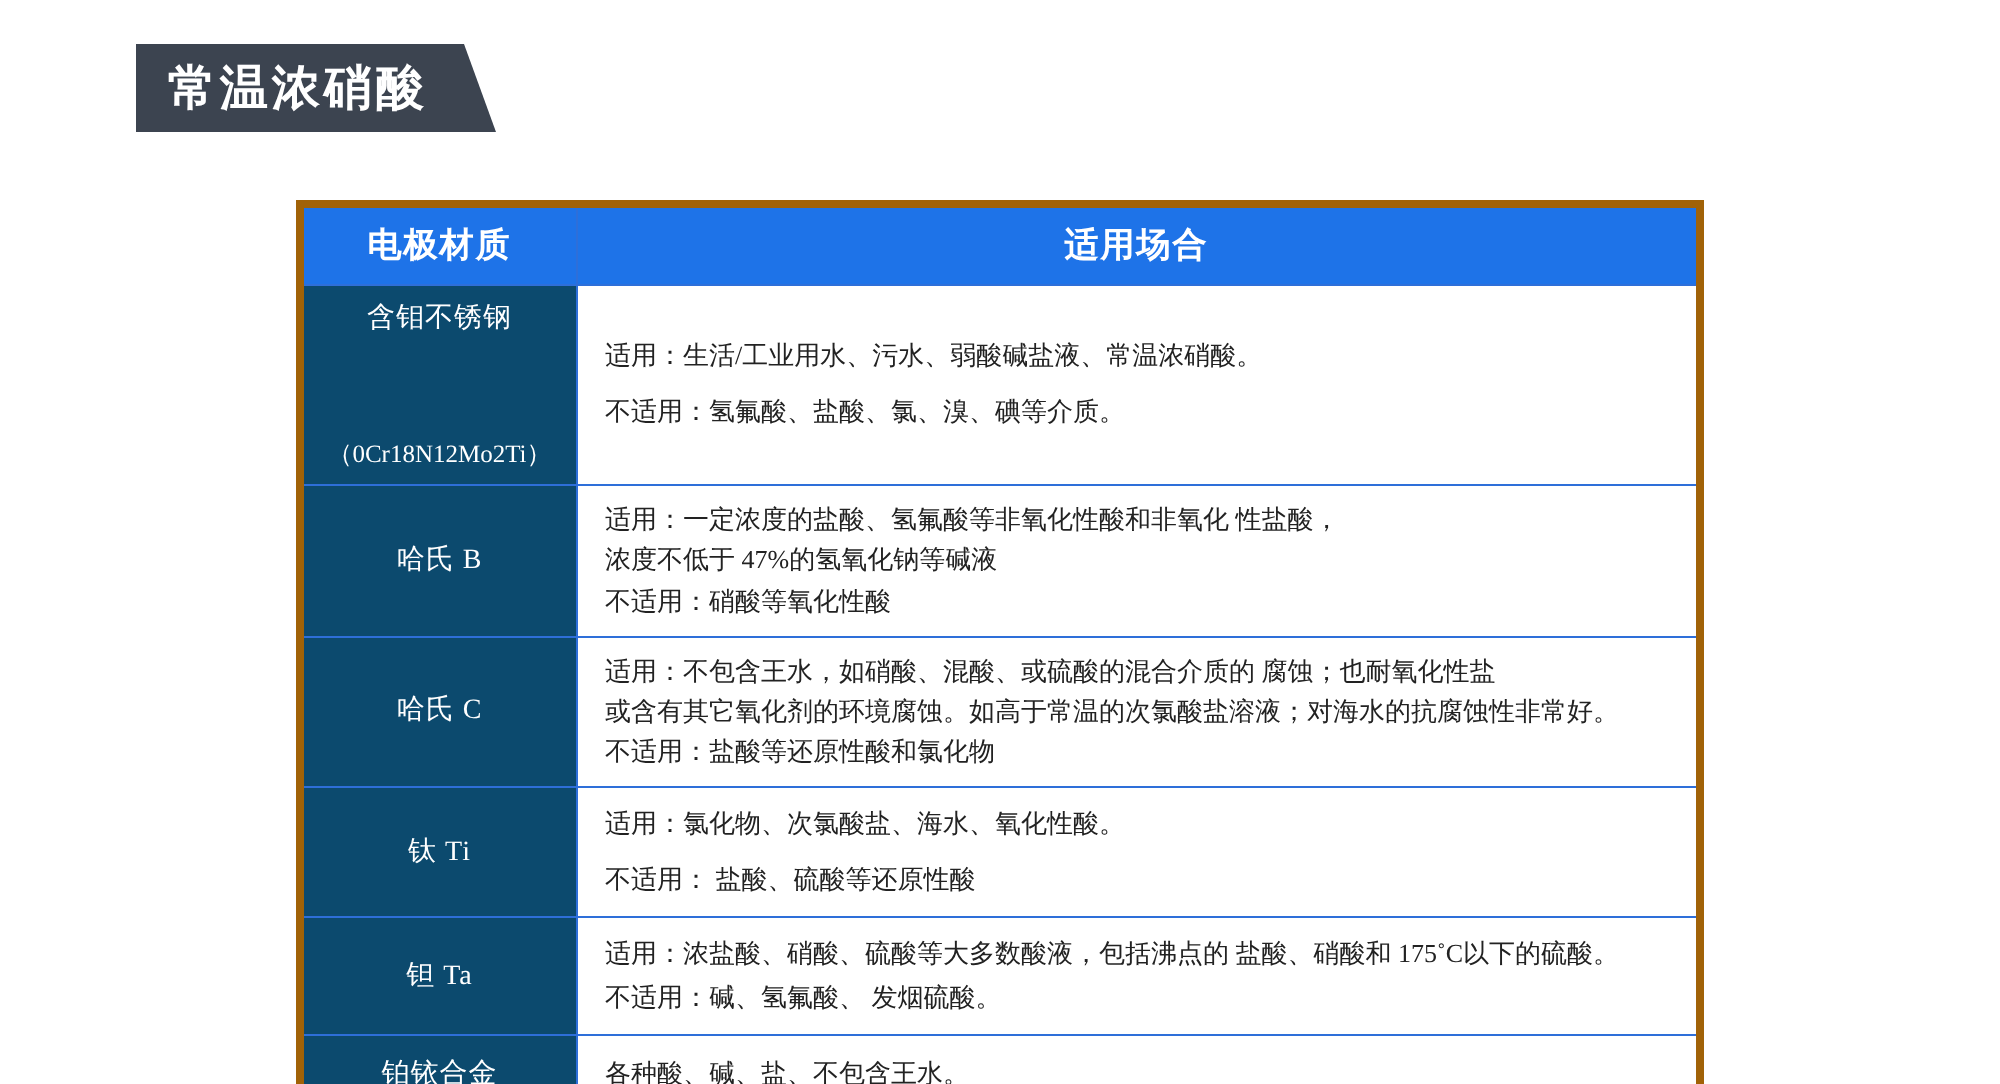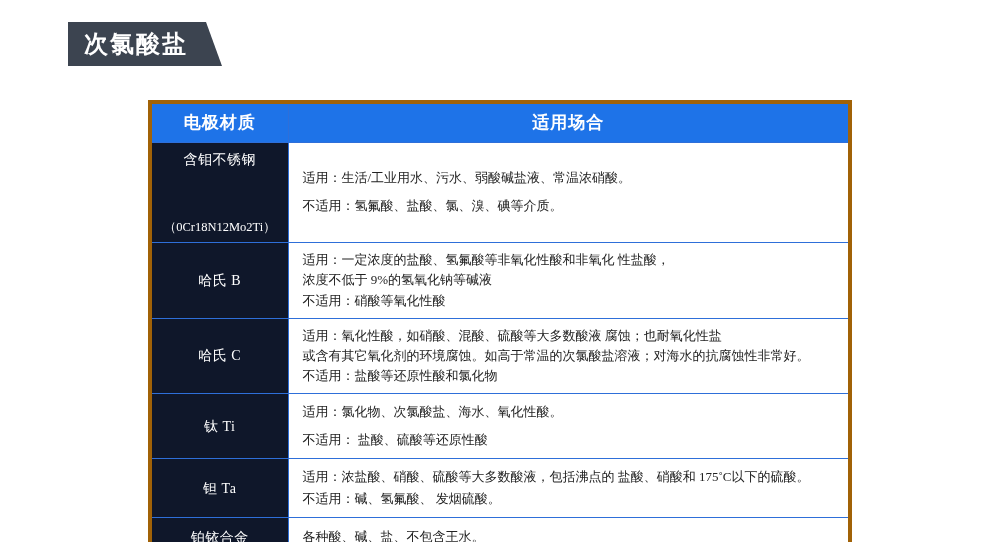--- a/index.html
+++ b/index.html
@@ -75,21 +75,21 @@
     color: #ffffff;
     text-align: center;
     font-size: 17px;
     font-weight: bold;
     letter-spacing: 1px;
     height: 40px;
     padding: 4px 6px;
   }
 
   .mat-cell {
-    background: #0f172a;
+    background: #0c4a6e;
     color: #ffffff;
     text-align: center;
     font-size: 14px;
     line-height: 1.5;
     padding: 6px 4px;
     letter-spacing: 0.5px;
   }
   .mat-cell .sub {
     display: block;
     font-size: 12.5px;
@@ -124,21 +124,21 @@
   .r4 td { height: 62px; margin-top: 44px; }
   .r5 td { height: 52px; }
   .r6 td { height: 40px; }
 </style>
 </head>
 <body>
 
 <div class="page">
 
   <div class="title-wrap">
-    <div class="title-banner">次氯酸盐</div>
+    <div class="title-banner">常温浓硝酸</div>
     <div class="title-tail"></div>
   </div>
 
   <table class="table">
     <colgroup>
       <col class="col-mat">
       <col>
     </colgroup>
     <tbody>
       <tr class="r-head">
@@ -157,31 +157,31 @@
           <span class="line">不适用：氢氟酸、盐酸、氯、溴、碘等介质。</span>
         </td>
       </tr>
 
       <tr class="r2">
         <td class="mat-cell">
           <span>哈氏 B</span>
         </td>
         <td class="use-cell tight">
           <span class="line">适用：一定浓度的盐酸、氢氟酸等非氧化性酸和非氧化 性盐酸，</span>
-          <span class="line">浓度不低于 9%的氢氧化钠等碱液</span>
+          <span class="line">浓度不低于 47%的氢氧化钠等碱液</span>
           <span class="line">不适用：硝酸等氧化性酸</span>
         </td>
       </tr>
 
       <tr class="r3">
         <td class="mat-cell">
           <span>哈氏 C</span>
         </td>
         <td class="use-cell tight">
-          <span class="line">适用：氧化性酸，如硝酸、混酸、硫酸等大多数酸液 腐蚀；也耐氧化性盐</span>
+          <span class="line">适用：不包含王水，如硝酸、混酸、或硫酸的混合介质的 腐蚀；也耐氧化性盐</span>
           <span class="line">或含有其它氧化剂的环境腐蚀。如高于常温的次氯酸盐溶液；对海水的抗腐蚀性非常好。</span>
           <span class="line">不适用：盐酸等还原性酸和氯化物</span>
         </td>
       </tr>
 
       <tr class="r4">
         <td class="mat-cell">
           <span>钛 Ti</span>
         </td>
         <td class="use-cell">

